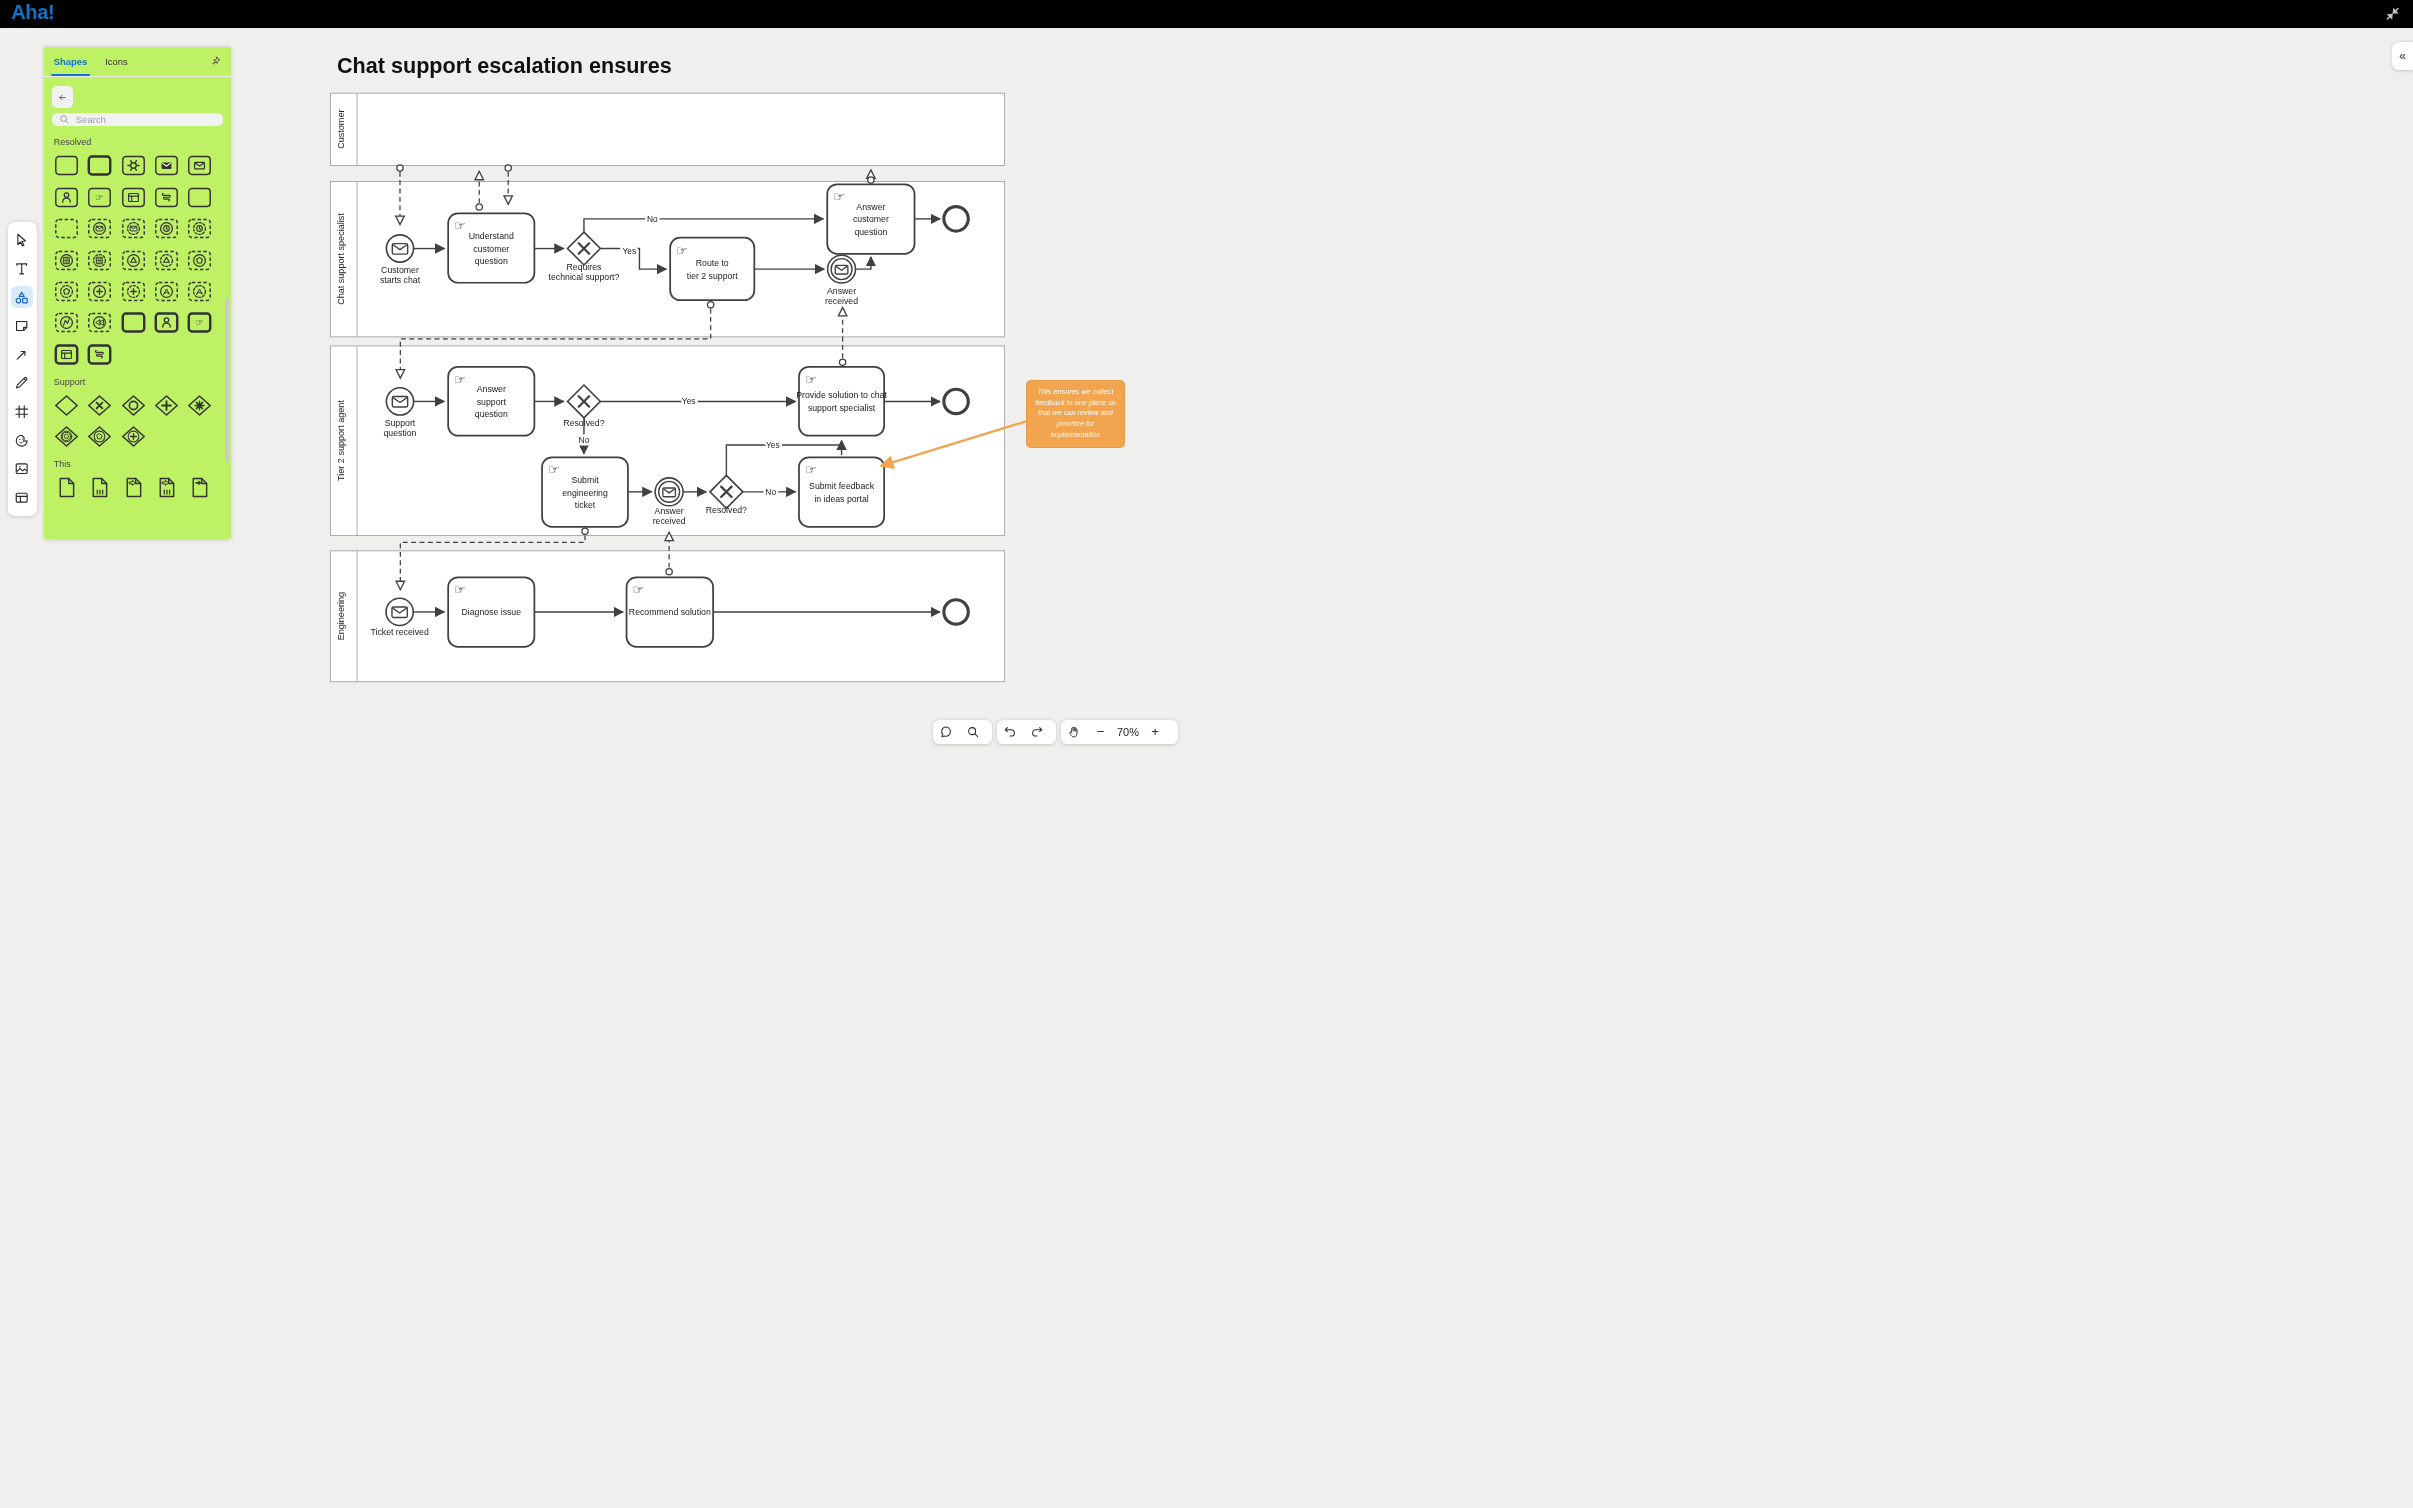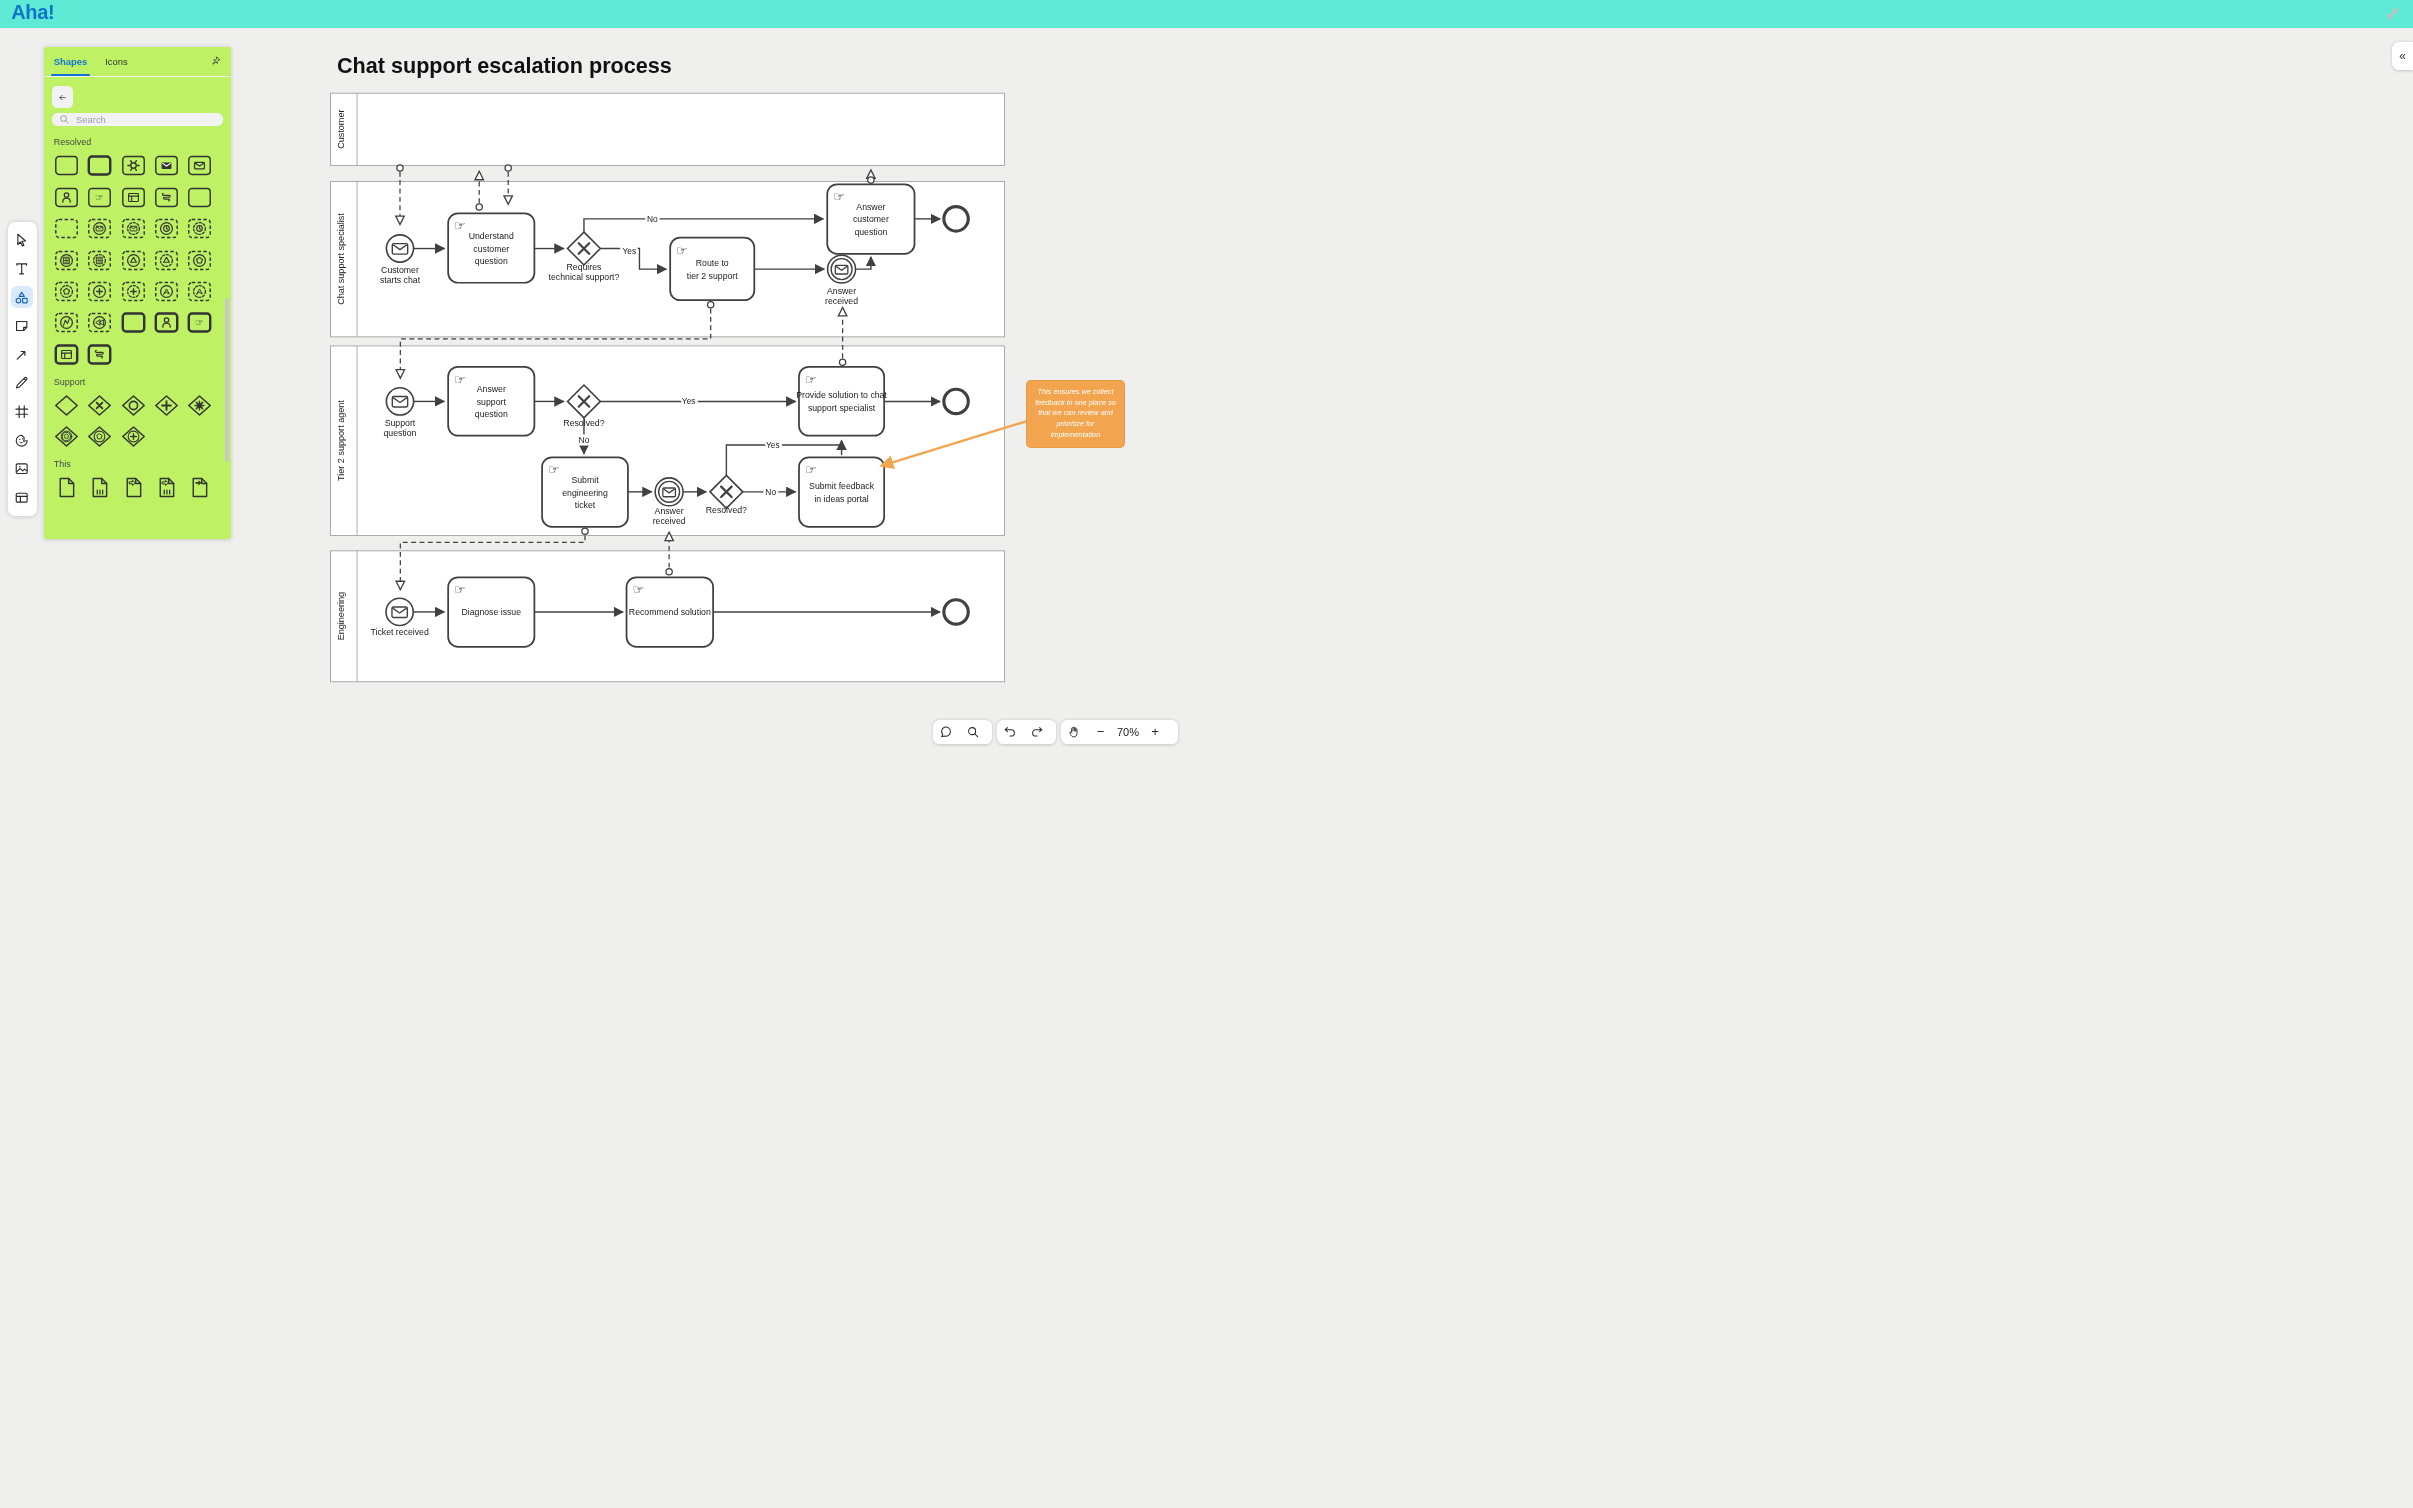--- a/index.html
+++ b/index.html
@@ -1,17 +1,17 @@
 <!DOCTYPE html>
 <html style="font-size:11.2px"><head>
 <meta charset="utf-8">
 <style>
   html,body{margin:0;padding:0;width:1207px;height:754px;overflow:hidden;
     font-family:"Liberation Sans",sans-serif;background:#efefee;}
-  .header{position:absolute;left:0;top:0;width:100%;height:28px;background:#5eead4;
+  .header{position:absolute;left:0;top:0;width:100%;height:28px;background:#000000;
     border-bottom:0.7px solid #e9e9e9;z-index:30;}
   .logo{position:absolute;left:11.2px;top:1.4px;font-size:20px;font-weight:800;
     color:#1272c8;letter-spacing:-0.3px;}
   .hdr-collapse{position:absolute;right:12.6px;top:5.6px;width:15.4px;height:15.4px;cursor:pointer;}
   .canvas{position:absolute;left:0;top:28px;width:1207px;height:726px;background:#efefee;}
   .board-title{position:absolute;left:337px;top:25px;font-size:21.6px;font-weight:700;color:#111;}
   .diagram-svg{position:absolute;left:0;top:-28px;width:1207px;height:754px;}
 
   
   .panel{position:absolute;left:44px;top:47px;width:187px;height:492px;background:#bef264;
@@ -75,21 +75,21 @@
     <g stroke="#c2c2c2" stroke-width="2.2" fill="#c2c2c2" stroke-linecap="round">
       <line x1="18.5" y1="3.5" x2="13.5" y2="8.5"></line>
         <polygon points="12,10 17.2,9.4 12.6,4.8"></polygon>
       <line x1="3.5" y1="18.5" x2="8.5" y2="13.5"></line>
         <polygon points="10,12 4.8,12.6 9.4,17.2"></polygon>
     </g>
   </svg>
 </div>
 
 <div class="canvas">
-  <div class="board-title">Chat support escalation process</div>
+  <div class="board-title">Chat support escalation ensures</div>
 
   <svg class="diagram-svg" viewBox="0 0 1728 1080">
     <defs>
       <marker id="mA" viewBox="0 0 10 10" refX="9" refY="5" markerWidth="7.5" markerHeight="7.5" orient="auto">
         <path d="M0 0L10 5 0 10z" fill="#404040"></path>
       </marker>
       <marker id="mO" viewBox="0 0 12 12" refX="10" refY="6" markerWidth="9" markerHeight="9" orient="auto">
         <path d="M1.5 1.5L10.5 6 1.5 10.5z" fill="#fff" stroke="#404040" stroke-width="1.4"></path>
       </marker>
       <marker id="mOr" viewBox="0 0 10 10" refX="8" refY="5" markerWidth="6" markerHeight="6" orient="auto">

